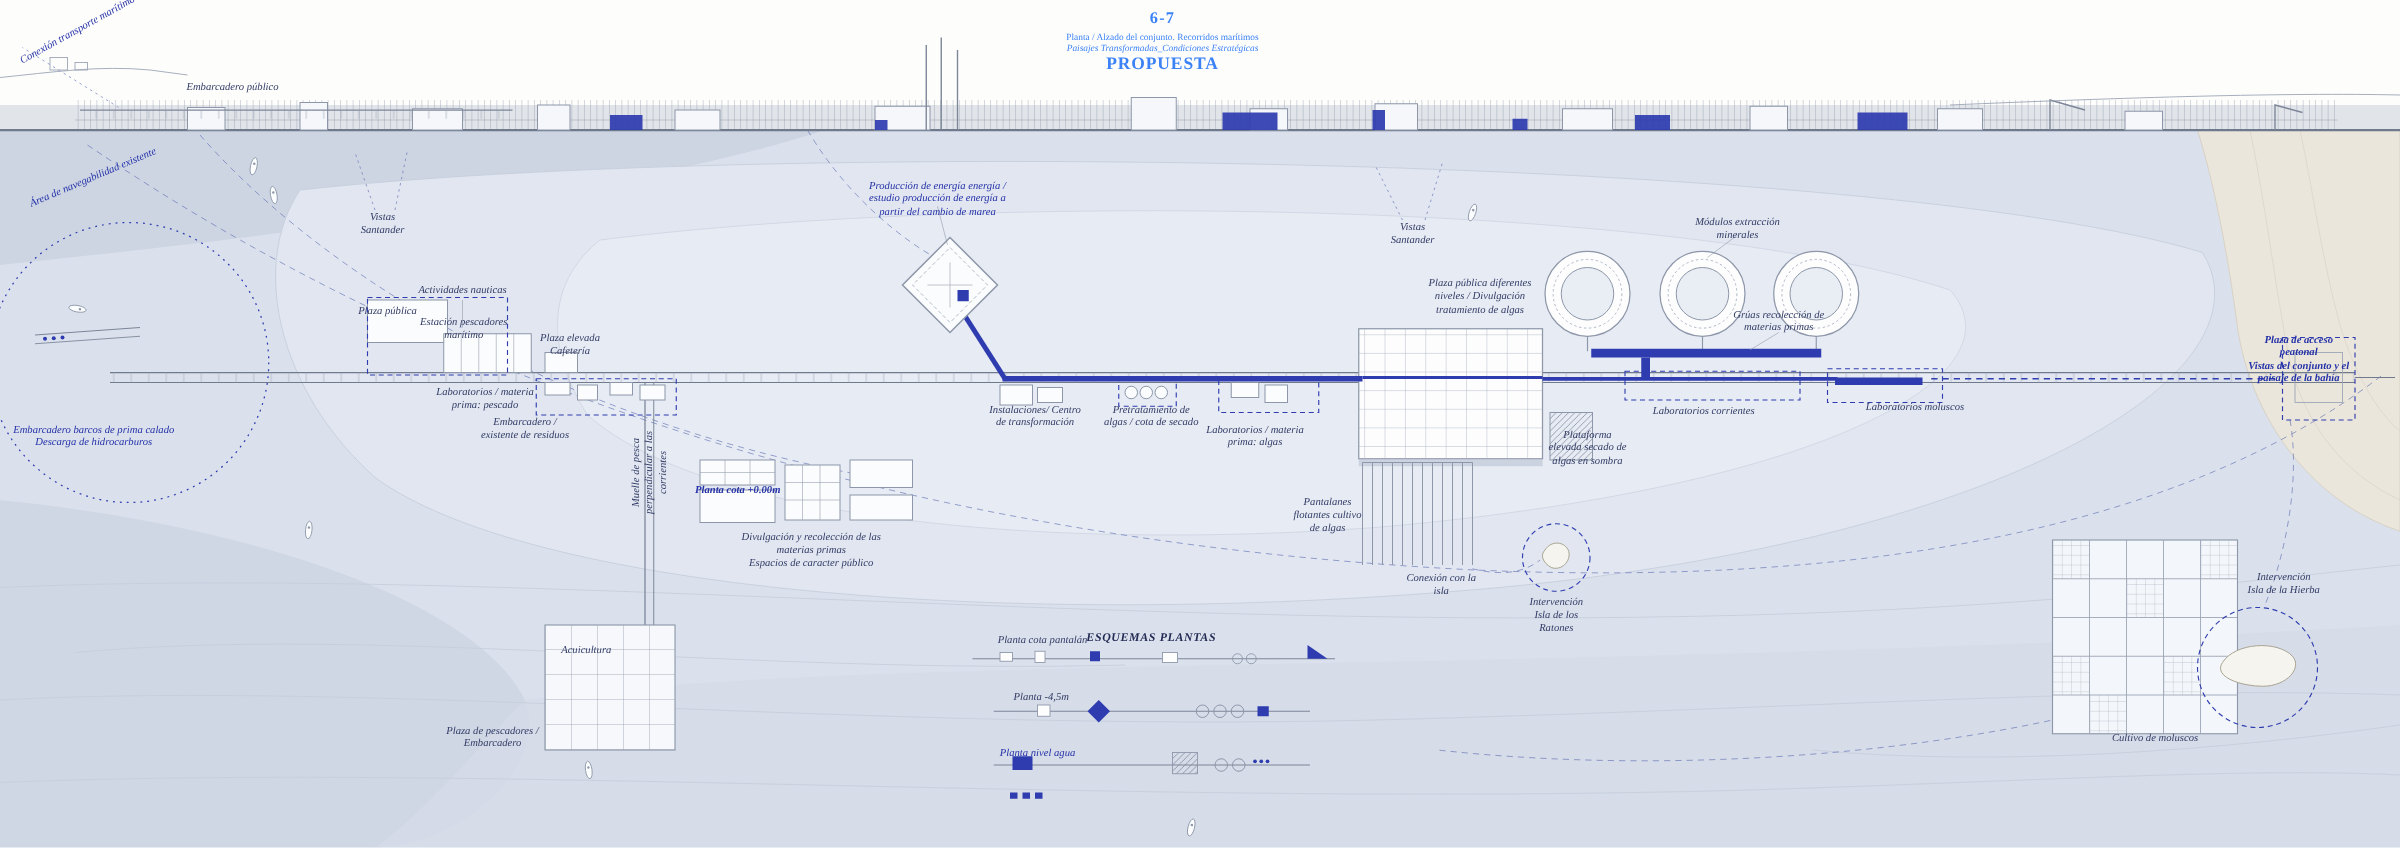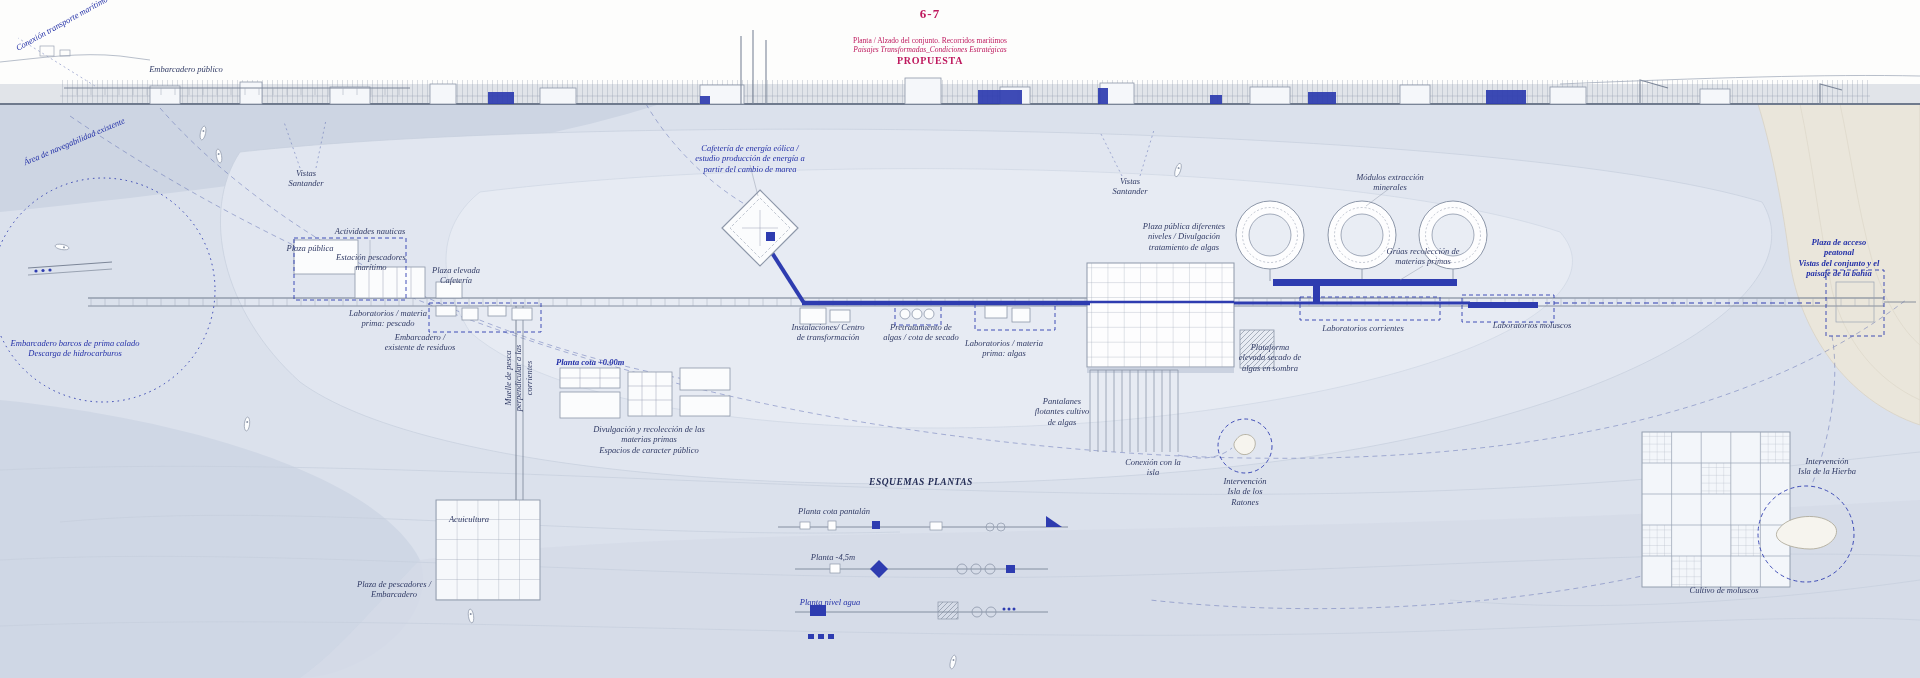--- a/index.html
+++ b/index.html
@@ -11,30 +11,30 @@
     font-family: "Liberation Serif", serif;
   }
   svg.art { position: absolute; left: 0; top: 0; }
   .lbl {
     position: absolute; transform: translateX(-50%);
     font-style: italic; font-size: 8.5px; line-height: 1.22;
     color: #323c66; text-align: center; white-space: pre-line;
   }
   .lbl.left { transform: none; text-align: left; }
   .lbl.blue { color: #2431a8; }
-  .lbl.bold { font-weight: bold; }
+  .lbl.bold { font-weight: bold; margin-top: 29px; }
   .lbl.heading { font-size: 9.5px; color: #232c55; letter-spacing: 0.5px; }
   .title-block {
     position: absolute; left: 930px; top: 6px; transform: translateX(-50%);
-    text-align: center; color: #be185d; white-space: nowrap;
+    text-align: center; color: #3b82f6; white-space: nowrap;
   }
   .tb-num { font-size: 13px; font-weight: bold; letter-spacing: 1px; }
-  .tb-l1 { font-size: 7.5px; margin-top: 14px; text-align: right; }
+  .tb-l1 { font-size: 7.5px; margin-top: 3px; text-align: right; }
   .tb-l2 { font-size: 7.5px; font-style: italic; }
-  .tb-l3 { font-size: 10px; font-weight: bold; letter-spacing: 0.7px; margin-top: 1px; }
+  .tb-l3 { font-size: 14px; font-weight: bold; letter-spacing: 0.7px; margin-top: 1px; }
 </style>
 </head>
 <body>
 
 <div class="canvas">
 
 <svg class="art" width="1920" height="678" viewBox="0 0 1920 678">
   <defs>
     <pattern id="pv" width="5" height="26" patternUnits="userSpaceOnUse">
           <path d="M2.5 0V26" stroke="#8d97a9" stroke-width="0.7"></path>
@@ -382,21 +382,21 @@
 <div class="lbl" style="left:519px;top:378px;transform:translate(-50%,-50%) rotate(-90deg)">Muelle de pesca
 perpendicular a las
 corrientes</div>
 <div class="lbl left blue bold" style="left:556px;top:357px">Planta cota +0.00m</div>
 <div class="lbl" style="left:649px;top:424px">Divulgación y recolección de las
 materias primas
 Espacios de caracter público</div>
 <div class="lbl" style="left:469px;top:514px">Acuicultura</div>
 <div class="lbl" style="left:394px;top:579px">Plaza de pescadores /
 Embarcadero</div>
-<div class="lbl blue" style="left:750px;top:143px">Cafetería de energía eólica /
+<div class="lbl blue" style="left:750px;top:143px">Producción de energía energía /
 estudio producción de energía a
 partir del cambio de marea</div>
 <div class="lbl" style="left:828px;top:322px">Instalaciones/ Centro
 de transformación</div>
 <div class="lbl" style="left:921px;top:322px">Pretratamiento de
 algas / cota de secado</div>
 <div class="lbl" style="left:1004px;top:338px">Laboratorios / materia
 prima: algas</div>
 <div class="lbl" style="left:1130px;top:176px">Vistas
 Santander</div>

